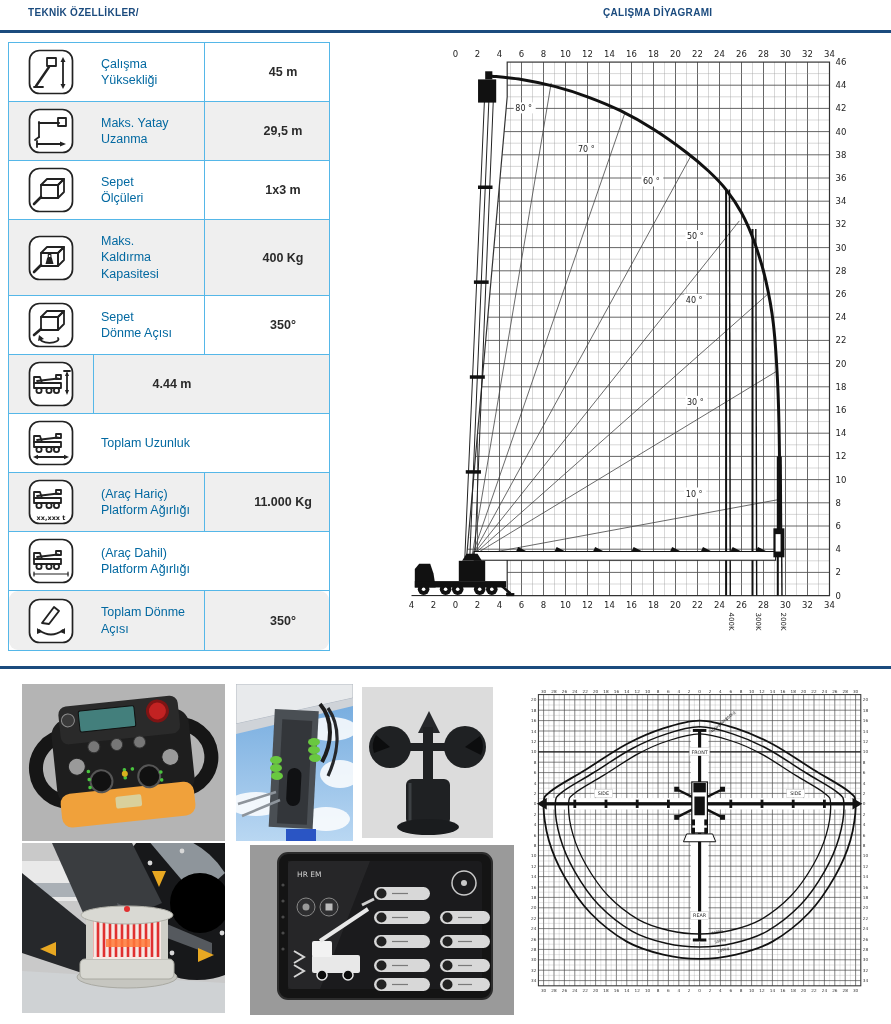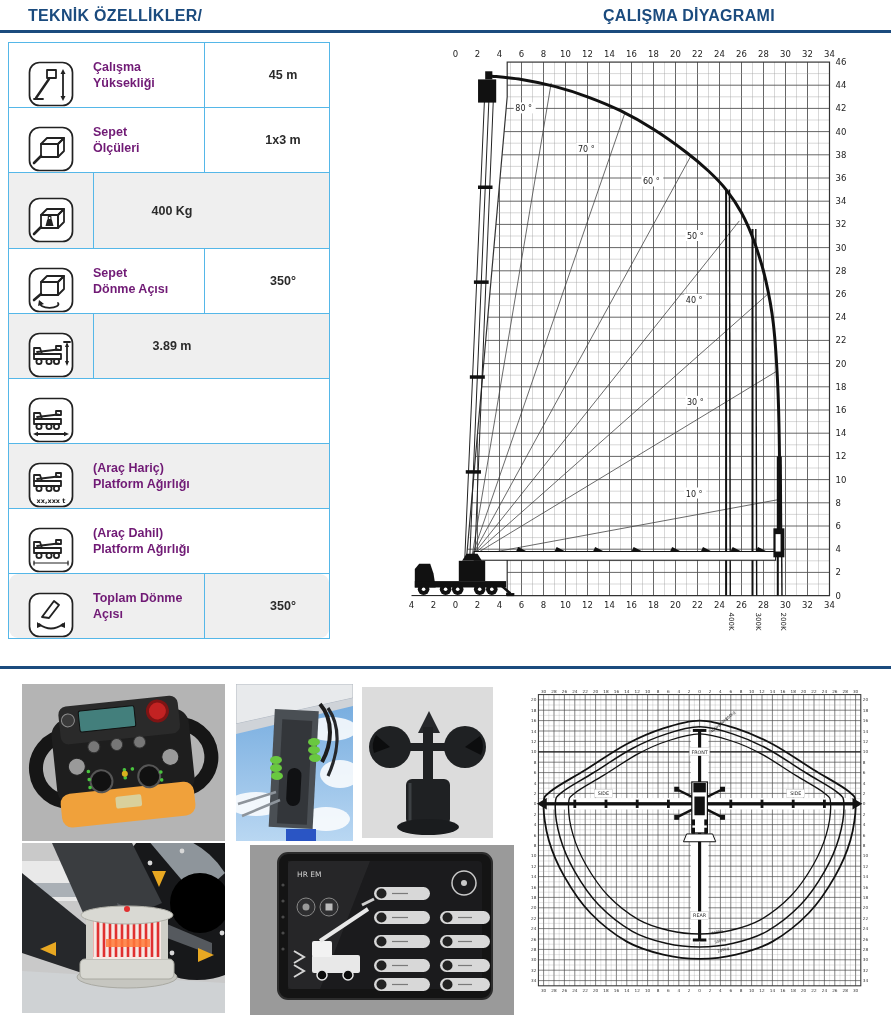--- a/index.html
+++ b/index.html
@@ -1,30 +1,30 @@
 <!DOCTYPE html>
 <html><head>
 <meta charset="utf-8">
 <style>
   html,body{margin:0;padding:0;background:#fff;}
   body{position:relative;width:891px;height:1024px;font-family:"Liberation Sans",sans-serif;overflow:hidden;}
-  .hdr{position:absolute;top:7px;font-size:16px;font-weight:bold;color:#1b4b7e;letter-spacing:.3px;}
+  .hdr{position:absolute;top:7px;font-size:10px;font-weight:bold;color:#1b4b7e;letter-spacing:.3px;}
   .hdr-left{left:28px;}
   .hdr-right{left:603px;}
   .rule{position:absolute;left:0;width:891px;height:3px;background:#1b4b7e;}
   .rule-top{top:30px;}
   .rule-mid{top:666px;}
   
   .spec-table{position:absolute;left:8px;top:42px;width:322px;border:1px solid #55b7e8;background:#fff;box-sizing:border-box;}
   .spec-row{display:flex;align-items:stretch;min-height:59px;border-bottom:1px solid #55b7e8;box-sizing:border-box;}
   .spec-row:last-child{border-bottom:none;border-radius:9px;}
   .spec-row.alt{background:#efefef;}
   .spec-row.tall{min-height:76px;}
-  .spec-icon{width:84px;display:flex;align-items:center;justify-content:center;flex:none;margin-top:18px;}
-  .spec-label{flex:1;display:flex;align-items:center;font-size:12.5px;font-weight:bold;color:#701a75;white-space:pre-line;line-height:1.3;padding-right:4px;}
+  .spec-icon{width:84px;display:flex;align-items:center;justify-content:center;flex:none;}
+  .spec-label{flex:1;display:flex;align-items:center;font-size:12.5px;font-weight:normal;color:#0369a1;white-space:pre-line;line-height:1.3;padding-right:4px;margin-left:8px;}
   .spec-value{width:92px;flex:none;border-left:1px solid #55b7e8;display:flex;align-items:center;justify-content:center;font-size:12.5px;font-weight:bold;color:#2b2b2b;text-align:center;padding-left:32px;}
   
   .side-svg{position:absolute;left:400px;top:46px;}
   .topview-svg{position:absolute;left:526px;top:686px;}
   svg text{font-family:"DejaVu Sans","Liberation Sans",sans-serif;}
   
   .photo{position:absolute;overflow:hidden;}
   .ph-remote{left:22px;top:684px;width:203px;height:157px;}
   .ph-basket{left:236px;top:684px;width:117px;height:157px;}
   .ph-anemo{left:362px;top:687px;width:131px;height:151px;}
@@ -51,20 +51,39 @@
             <path d="M35 11 V37"></path>
             <polygon points="35,8 32.5,13 37.5,13" fill="#222" stroke="none"></polygon>
             <polygon points="35,40 32.5,35 37.5,35" fill="#222" stroke="none"></polygon>
           </g>
         </svg>
       </div>
       <div class="spec-label">Çalışma
 Yüksekliği</div>
       <div class="spec-value">45 m</div>
     </div>
+    <div class="spec-row alt">
+      <div class="spec-icon">
+        <svg width="46" height="46" viewBox="0 0 46 46">
+          <rect x="1.5" y="1.5" width="43" height="43" rx="10" fill="#fff" stroke="#222" stroke-width="1.7"></rect>
+          <g fill="none" stroke="#222" stroke-width="1.8" stroke-linecap="round" stroke-linejoin="round">
+            <path d="M11 29 V14"></path>
+            <path d="M11 15 H31" stroke-width="2.2"></path>
+            <rect x="30" y="10" width="8" height="8"></rect>
+            <path d="M11 29 l-4 3"></path>
+            <path d="M9 36 H34"></path>
+            <polygon points="38,36 32,33.5 32,38.5" fill="#222" stroke="none"></polygon>
+            <path d="M9 33 v6"></path>
+          </g>
+        </svg>
+      </div>
+      <div class="spec-label">Maks. Yatay
+Uzanma</div>
+      <div class="spec-value">29,5 m</div>
+    </div>
     <div class="spec-row">
       <div class="spec-icon">
         <svg width="46" height="46" viewBox="0 0 46 46">
           <rect x="1.5" y="1.5" width="43" height="43" rx="10" fill="#fff" stroke="#222" stroke-width="1.7"></rect>
           <g fill="none" stroke="#222" stroke-width="1.8" stroke-linecap="round" stroke-linejoin="round">
             <rect x="13" y="18" width="17" height="13"></rect>
             <polygon points="13,18 19,12 36,12 30,18"></polygon>
             <polygon points="30,18 36,12 36,25 30,31"></polygon>
             <path d="M6 37 L13 30" stroke-width="2.6"></path>
           </g>
@@ -81,20 +100,23 @@
           <g fill="none" stroke="#222" stroke-width="1.8" stroke-linecap="round" stroke-linejoin="round">
             <rect x="13" y="18" width="17" height="13"></rect>
             <polygon points="13,18 19,12 36,12 30,18"></polygon>
             <polygon points="30,18 36,12 36,25 30,31"></polygon>
             <path d="M6 37 L13 30" stroke-width="2.6"></path>
             <polygon points="17.5,29 25.5,29 23.8,22.5 19.2,22.5" fill="#222" stroke="none"></polygon>
             <rect x="20.3" y="19.5" width="2.6" height="3" stroke-width="1.2"></rect>
           </g>
         </svg>
       </div>
+      <div class="spec-label">Maks.
+Kaldırma
+Kapasitesi</div>
       <div class="spec-value">400 Kg</div>
     </div>
     <div class="spec-row">
       <div class="spec-icon">
         <svg width="46" height="46" viewBox="0 0 46 46">
           <rect x="1.5" y="1.5" width="43" height="43" rx="10" fill="#fff" stroke="#222" stroke-width="1.7"></rect>
           <g fill="none" stroke="#222" stroke-width="1.8" stroke-linecap="round" stroke-linejoin="round">
             <rect x="13" y="15" width="17" height="13"></rect>
             <polygon points="13,15 19,9 36,9 30,15"></polygon>
             <polygon points="30,15 36,9 36,22 30,28"></polygon>
@@ -120,40 +142,41 @@
             <circle cx="11" cy="29.5" r="2.6"></circle>
             <circle cx="21" cy="29.5" r="2.6"></circle>
             <circle cx="28.5" cy="29.5" r="2.6"></circle>
             <path d="M39 13 V31"></path>
             <polygon points="39,10 37,15 41,15" fill="#222" stroke="none"></polygon>
             <polygon points="39,34 37,29 41,29" fill="#222" stroke="none"></polygon>
             <path d="M36 10 h6"></path>
           </g>
         </svg>
       </div>
-      <div class="spec-value">3.89 m</div>
+      <div class="spec-value">4.44 m</div>
     </div>
     <div class="spec-row">
       <div class="spec-icon">
         <svg width="46" height="46" viewBox="0 0 46 46">
           <rect x="1.5" y="1.5" width="43" height="43" rx="10" fill="#fff" stroke="#222" stroke-width="1.7"></rect>
           <g fill="none" stroke="#222" stroke-width="1.8" stroke-linecap="round" stroke-linejoin="round">
             <rect x="6" y="22" width="27" height="5"></rect>
             <polygon points="6,22 6,16 12,16 14,22"></polygon>
             <path d="M9 20 L30 17.5"></path>
             <rect x="28" y="14" width="5" height="4"></rect>
             <circle cx="11" cy="29.5" r="2.6"></circle>
             <circle cx="21" cy="29.5" r="2.6"></circle>
             <circle cx="28.5" cy="29.5" r="2.6"></circle>
             <path d="M8 37 H38"></path>
             <polygon points="5,37 10,34.8 10,39.2" fill="#222" stroke="none"></polygon>
             <polygon points="41,37 36,34.8 36,39.2" fill="#222" stroke="none"></polygon>
           </g>
         </svg>
       </div>
+      <div class="spec-label">Toplam Uzunluk</div>
     </div>
     <div class="spec-row alt">
       <div class="spec-icon">
         <svg width="46" height="46" viewBox="0 0 46 46">
           <rect x="1.5" y="1.5" width="43" height="43" rx="10" fill="#fff" stroke="#222" stroke-width="1.7"></rect>
           <g fill="none" stroke="#222" stroke-width="1.8" stroke-linecap="round" stroke-linejoin="round">
             <g transform="translate(0,-3)">
               <rect x="6" y="22" width="27" height="5"></rect>
               <polygon points="6,22 6,16 12,16 14,22"></polygon>
               <path d="M9 20 L30 17.5"></path>
@@ -162,20 +185,21 @@
               <circle cx="21" cy="29.5" r="2.6"></circle>
               <circle cx="28.5" cy="29.5" r="2.6"></circle>
             </g>
           </g>
           <text x="23" y="40.5" text-anchor="middle" font-size="6.5" font-weight="bold" fill="#222" font-family="Liberation Sans,sans-serif">xx,xxx t</text>
           <g></g>
         </svg>
       </div>
       <div class="spec-label">(Araç Hariç)
 Platform Ağırlığı</div>
+      <div class="spec-value">11.000 Kg</div>
     </div>
     <div class="spec-row">
       <div class="spec-icon">
         <svg width="46" height="46" viewBox="0 0 46 46">
           <rect x="1.5" y="1.5" width="43" height="43" rx="10" fill="#fff" stroke="#222" stroke-width="1.7"></rect>
           <g fill="none" stroke="#222" stroke-width="1.8" stroke-linecap="round" stroke-linejoin="round">
             <g transform="translate(0,-1)">
               <rect x="6" y="22" width="27" height="5"></rect>
               <polygon points="6,22 6,16 12,16 14,22"></polygon>
               <path d="M9 20 L30 17.5"></path>

